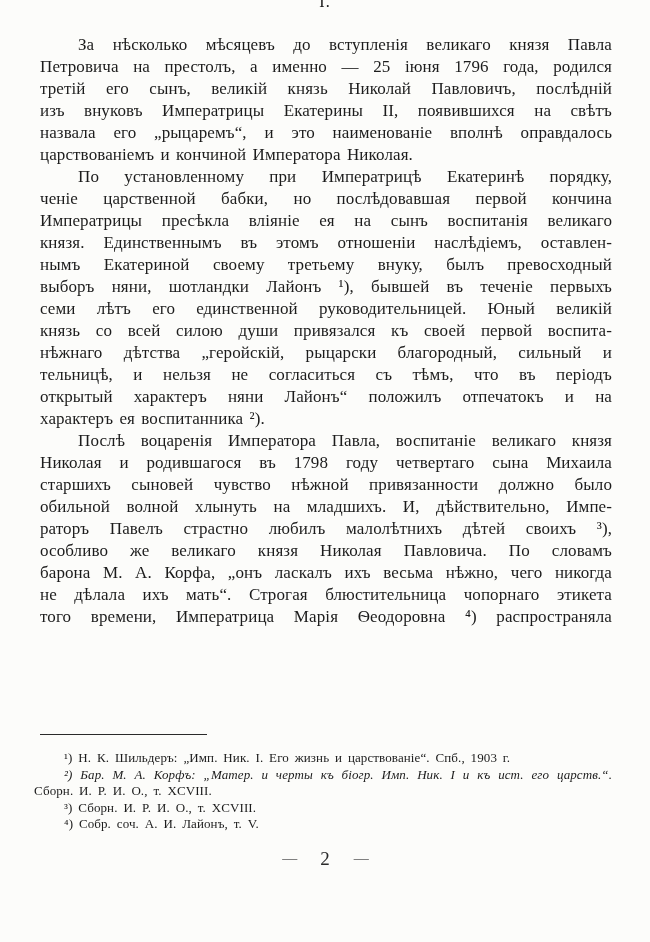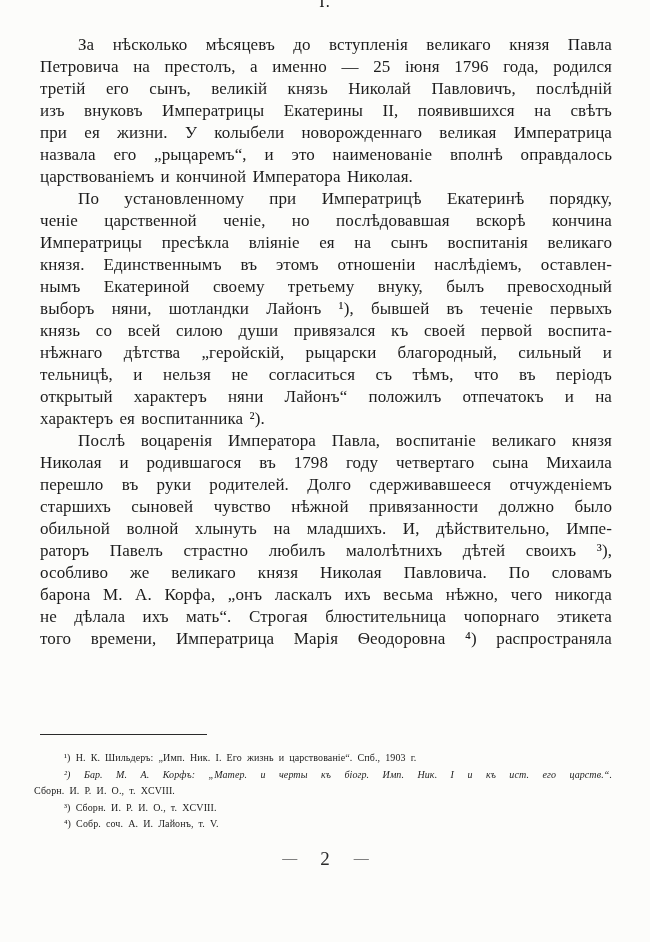--- a/index.html
+++ b/index.html
@@ -48,21 +48,21 @@
     height: 0;
     border-top: 1.6px solid #2a2a2a;
   }
   .footnotes {
     position: absolute;
     top: 750px;
     left: 34px;
     width: 578px;
   }
   .fnline {
-    font-size: 10px;
+    font-size: 13px;
     line-height: 16.5px;
     letter-spacing: 0.1px;
     word-spacing: 2.5px;
   }
   .fnline.indent { text-indent: 30px; }
   .fnline.justify {
     text-align: justify;
     text-align-last: justify;
     font-style: italic;
   }
@@ -90,37 +90,36 @@
 
 <div class="page">
 
   <div class="chapter-numeral">I.</div>
 
   <div class="text-block">
       <div class="bodyline indent justify">За нѣсколько мѣсяцевъ до вступленія великаго князя Павла</div>
       <div class="bodyline justify">Петровича на престолъ, а именно — 25 іюня 1796 года, родился</div>
       <div class="bodyline justify">третій его сынъ, великій князь Николай Павловичъ, послѣдній</div>
       <div class="bodyline justify">изъ внуковъ Императрицы Екатерины II, появившихся на свѣтъ</div>
-      <div class="bodyline justify">при ея жизни. У колыбели новорожденнаго великая Императрица</div>
       <div class="bodyline justify">назвала его „рыцаремъ“, и это наименованіе вполнѣ оправдалось</div>
       <div class="bodyline">царствованіемъ и кончиной Императора Николая.</div>
       <div class="bodyline indent justify">По установленному при Императрицѣ Екатеринѣ порядку,</div>
-      <div class="bodyline justify">ченіе царственной ченіе, но послѣдовавшая вскорѣ кончина</div>
+      <div class="bodyline justify">ченіе царственной бабки, но послѣдовавшая первой кончина</div>
       <div class="bodyline justify">Императрицы пресѣкла вліяніе ея на сынъ воспитанія великаго</div>
       <div class="bodyline justify">князя. Единственнымъ въ этомъ отношеніи наслѣдіемъ, оставлен-</div>
       <div class="bodyline justify">нымъ Екатериной своему третьему внуку, былъ превосходный</div>
       <div class="bodyline justify">выборъ няни, шотландки Лайонъ ¹), бывшей въ теченіе первыхъ</div>
+      <div class="bodyline justify">семи лѣтъ его единственной руководительницей. Юный великій</div>
       <div class="bodyline justify">князь со всей силою души привязался къ своей первой воспита-</div>
       <div class="bodyline justify">нѣжнаго дѣтства „геройскій, рыцарски благородный, сильный и</div>
       <div class="bodyline justify">тельницѣ, и нельзя не согласиться съ тѣмъ, что въ періодъ</div>
       <div class="bodyline justify">открытый характеръ няни Лайонъ“ положилъ отпечатокъ и на</div>
       <div class="bodyline">характеръ ея воспитанника ²).</div>
       <div class="bodyline indent justify">Послѣ воцаренія Императора Павла, воспитаніе великаго князя</div>
       <div class="bodyline justify">Николая и родившагося въ 1798 году четвертаго сына Михаила</div>
-      <div class="bodyline justify">перешло въ руки родителей. Долго сдерживавшееся отчужденіемъ</div>
       <div class="bodyline justify">старшихъ сыновей чувство нѣжной привязанности должно было</div>
       <div class="bodyline justify">обильной волной хлынуть на младшихъ. И, дѣйствительно, Импе-</div>
       <div class="bodyline justify">раторъ Павелъ страстно любилъ малолѣтнихъ дѣтей своихъ ³),</div>
       <div class="bodyline justify">особливо же великаго князя Николая Павловича. По словамъ</div>
       <div class="bodyline justify">барона М. А. Корфа, „онъ ласкалъ ихъ весьма нѣжно, чего никогда</div>
       <div class="bodyline justify">не дѣлала ихъ мать“. Строгая блюстительница чопорнаго этикета</div>
       <div class="bodyline justify">того времени, Императрица Марія Ѳеодоровна ⁴) распространяла</div>
     </div>
 
   <div class="footnote-rule"></div>

